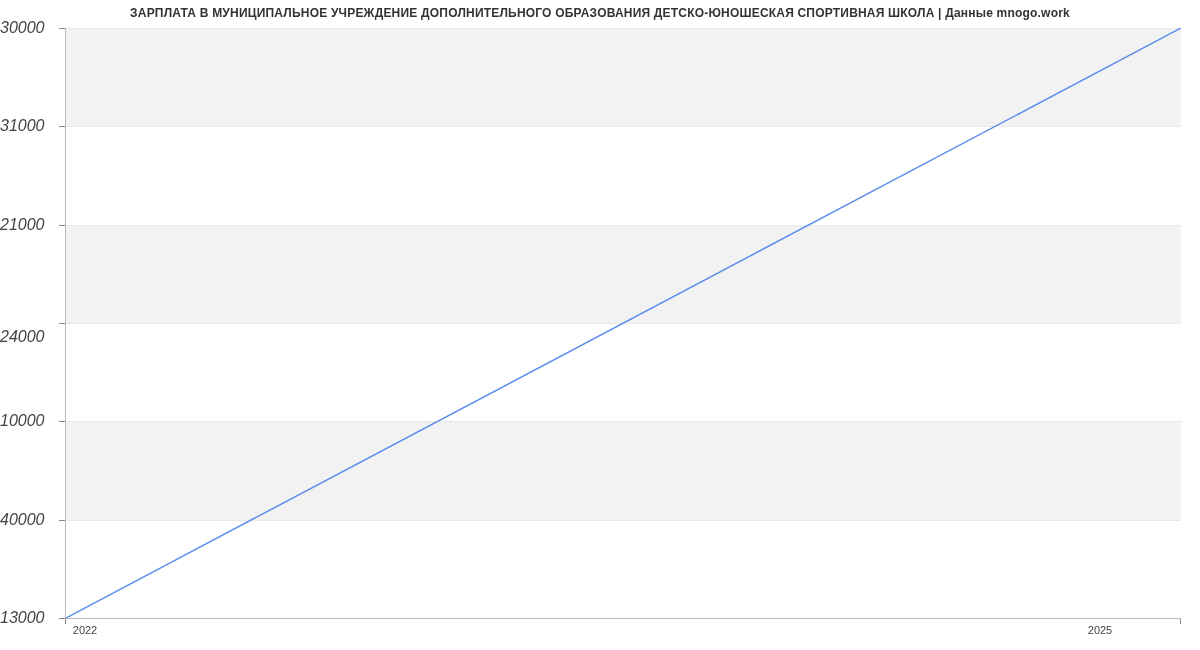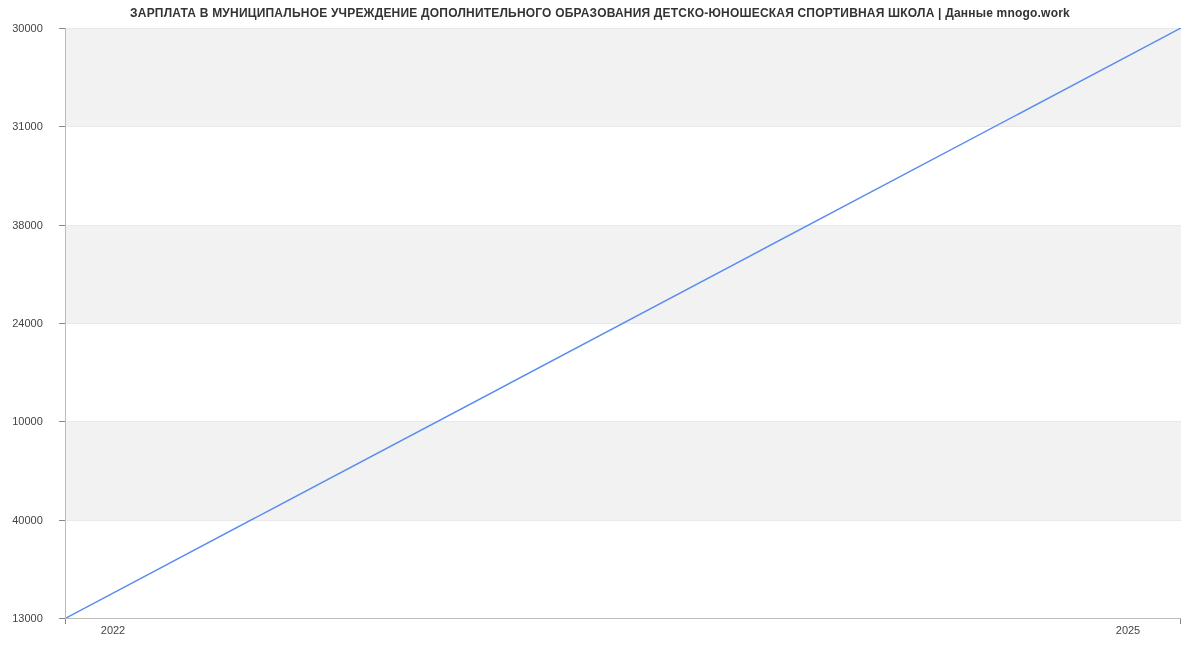--- a/index.html
+++ b/index.html
@@ -62,54 +62,54 @@
     position: absolute;
     top: 618px;
     width: 0;
     height: 6px;
     border-left: 1px solid #888;
   }
   .y-label {
     position: absolute;
     width: 55px;
     left: 0;
-    text-align: center;
-    font-size: 11px;
+    text-align: left;
+    font-size: 16px;
     color: #444;
     transform: translateY(-50%);
+    font-style: italic;
   }
   .x-label {
     position: absolute;
     top: 624px;
     font-size: 11px;
     color: #444;
     transform: translateX(-50%);
     white-space: nowrap;
-    margin-left: 28px;
   }
   svg.line-layer {
     position: absolute;
     left: 0;
     top: 0;
     width: 100%;
     height: 100%;
   }
 </style>
 </head>
 <body>
 
 <div class="chart-wrap">
 
   <div class="title">ЗАРПЛАТА В МУНИЦИПАЛЬНОЕ УЧРЕЖДЕНИЕ ДОПОЛНИТЕЛЬНОГО ОБРАЗОВАНИЯ ДЕТСКО-ЮНОШЕСКАЯ СПОРТИВНАЯ ШКОЛА | Данные mnogo.work</div>
 
   <div class="y-label" style="top:618px">13000</div>
   <div class="y-label" style="top:519.67px">40000</div>
   <div class="y-label" style="top:421.33px">10000</div>
-  <div class="y-label" style="top:323px">24000</div>
-  <div class="y-label" style="top:224.67px">38000</div>
+  <div class="y-label" style="top:337px">24000</div>
+  <div class="y-label" style="top:224.67px">21000</div>
   <div class="y-label" style="top:126.33px">31000</div>
   <div class="y-label" style="top:28px">30000</div>
 
   <div class="y-tick-mark" style="top:618px"></div>
   <div class="y-tick-mark" style="top:519.67px"></div>
   <div class="y-tick-mark" style="top:421.33px"></div>
   <div class="y-tick-mark" style="top:323px"></div>
   <div class="y-tick-mark" style="top:224.67px"></div>
   <div class="y-tick-mark" style="top:126.33px"></div>
   <div class="y-tick-mark" style="top:28px"></div>

